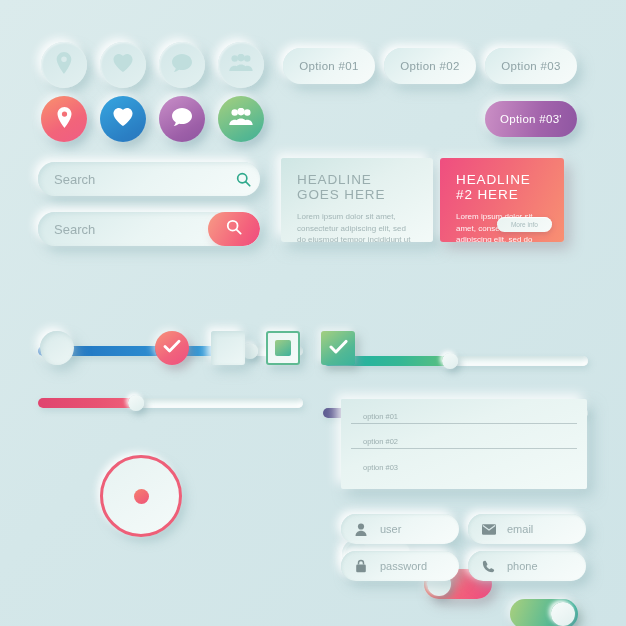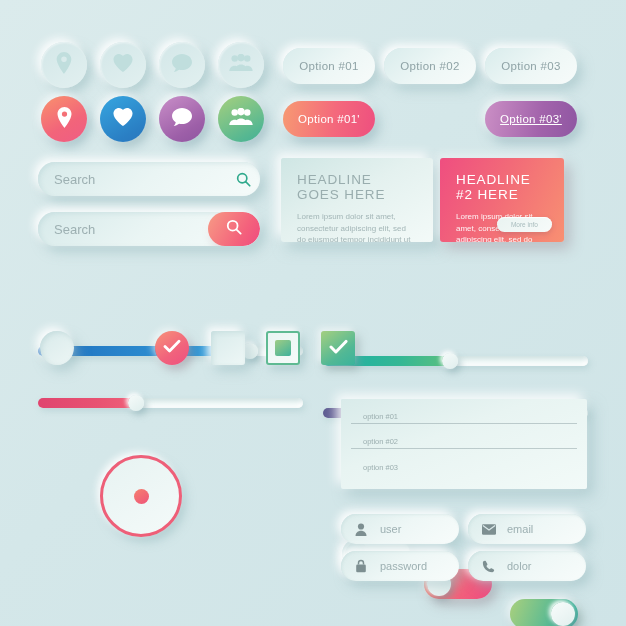--- a/index.html
+++ b/index.html
@@ -285,24 +285,21 @@
       <svg width="24" height="18" viewBox="0 0 26 20">
           <circle cx="6" cy="5" r="3.6"></circle>
           <circle cx="20" cy="5" r="3.6"></circle>
           <circle cx="13" cy="4" r="4.2"></circle>
           <path d="M0 19c0-3.6 2.8-6 6-6s6 2.4 6 6H0zM14 19c0-3.6 2.8-6 6-6s6 2.4 6 6H14z"></path>
           <path d="M6 19c0-4.3 3.1-7.2 7-7.2s7 2.9 7 7.2H6z"></path>
         </svg>
     </span>
   </div>
 
-  <div class="abs pill solid p1" style="left:283px;top:101px;width:92px;">
-    <span>Option #01'</span>
-  </div>
-  <div class="abs pill solid p3" style="left:485px;top:101px;width:92px;text-decoration:underline;">
+  <div class="abs pill solid p3" style="left:485px;top:101px;width:92px;">
     <span>Option #03'</span>
   </div>
 
   <div class="abs search" style="left:38px;top:162px;width:222px;">
     <span class="ph">Search</span>
     <span class="mag-plain">
       <svg width="15" height="15" viewBox="0 0 18 18" fill="none" stroke="#2fa98c" stroke-width="2">
         <circle cx="7.5" cy="7.5" r="5.5"></circle>
           <line x1="11.6" y1="11.6" x2="16.5" y2="16.5" stroke-linecap="round"></line>
       </svg>
@@ -416,16 +413,16 @@
         </svg>
     </span>
     <span class="ft">password</span>
   </div>
   <div class="abs field" style="left:468px;top:551px;width:118px;">
     <span class="fi">
       <svg width="13" height="13" viewBox="0 0 15 15">
           <path d="M3.2 1C2 1 1 2 1 3.2 1 9.2 5.8 14 11.8 14c1.2 0 2.2-1 2.2-2.2 0-.4-.2-.7-.5-.9l-2.4-1.3c-.4-.2-.9-.1-1.2.2l-1 1c-1.7-.9-3-2.2-3.9-3.9l1-1c.3-.3.4-.8.2-1.2L4.9 2.3c-.2-.8-.9-1.3-1.7-1.3z"></path>
         </svg>
     </span>
-    <span class="ft">dolor</span>
+    <span class="ft">phone</span>
   </div>
 
 </div>
 
 </body></html>

